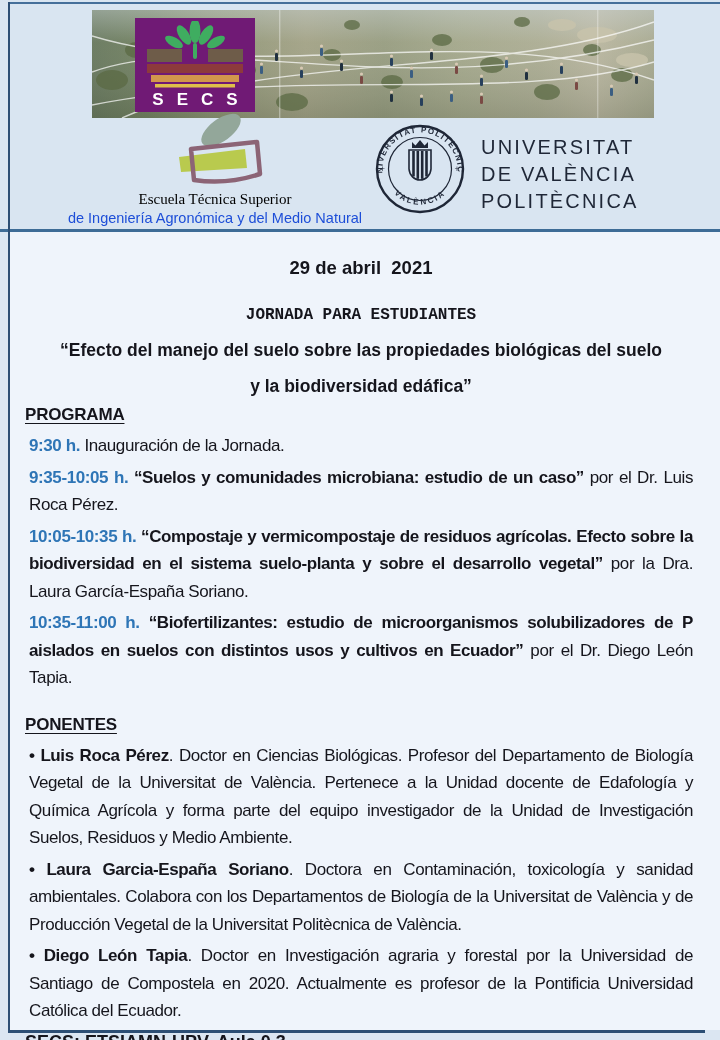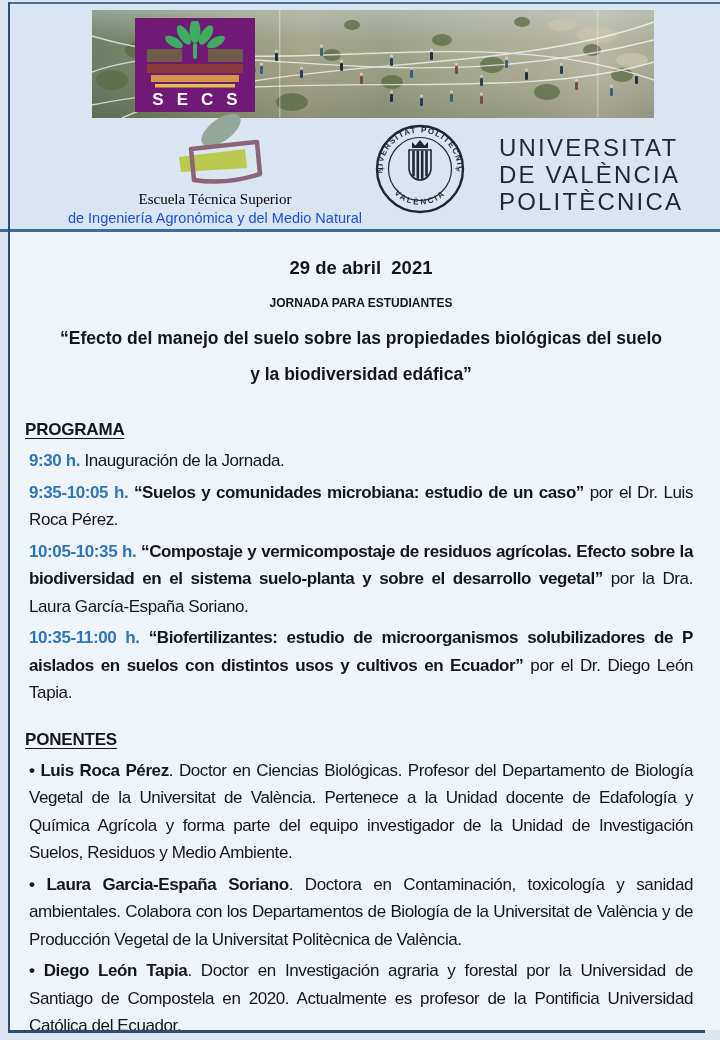--- a/index.html
+++ b/index.html
@@ -38,30 +38,30 @@
   .band-line1 { font-size:14.5px; font-weight:bold; letter-spacing:0.2px; line-height:18px; }
   .band-line2 { font-size:10px;  font-weight:bold; letter-spacing:0.2px; line-height:13px; }
 
   
   .etsiamn { position:absolute; left:65px; top:112px; width:300px; text-align:center; }
   .etsiamn svg { display:block; margin:0 auto; }
   .ets-cap1 { font-size:15px;   line-height:19px; color:#000000;font-family:Liberation Serif, serif; }
   .ets-cap2 { font-size:14.5px; line-height:19px; color:#1d4ed8; }
 
   .upv { position:absolute; left:373px; top:122px; display:flex; }
-  .upv-wordmark { margin:12px 0 0 32px; font-size:24px; line-height:27px; letter-spacing:2.2px; color:#1f2737; }
+  .upv-wordmark { margin:12px 0 0 14px; font-size:20px; line-height:27px; letter-spacing:2.2px; color:#1f2737; }
 
   
   .content { position:absolute; left:10px; top:232px; width:710px; height:640px; box-sizing:border-box; padding:16px 23px 0 15px; }
   .center { text-align:center; }
   .date     { font-size:18.5px; font-weight:bold; line-height:27.5px; margin:6px 0 0; white-space:pre-wrap; }
-  .audience { font-size:12px;   font-weight:bold; line-height:27.5px; margin:8px 0 0; }
+  .audience { font-size:16px;   font-weight:bold; line-height:27.5px; margin:20px 0 0;font-family:Liberation Mono, monospace; }
   .etitle   { font-size:17.5px; font-weight:bold; line-height:27.5px; margin:8px 0 0; }
   .section-heading {
-    font-size:17px; font-weight:bold; margin:29px 0 2px; line-height:26px;
+    font-size:17px; font-weight:bold; margin:2px 0 2px; line-height:26px;
     text-decoration:underline; text-underline-offset:3px; letter-spacing:-0.2px;
   }
   .ponentes-h { margin-top:20px; }
   .para { font-size:17px; line-height:27.5px; letter-spacing:-0.4px; text-align:justify; margin:4px; }
   .time { color:#2e75b6; font-weight:bold; }
   .bold { font-weight:bold; }
   .lugar { font-size:18px; font-weight:bold; line-height:26px; margin:3px 0 0; letter-spacing:0; }
   .lugar-label { text-decoration:underline; text-underline-offset:3px; }
   .contact { font-size:17px; line-height:27.5px; letter-spacing:-0.4px; margin:5px 0 0; text-align:left; }
 </style>

